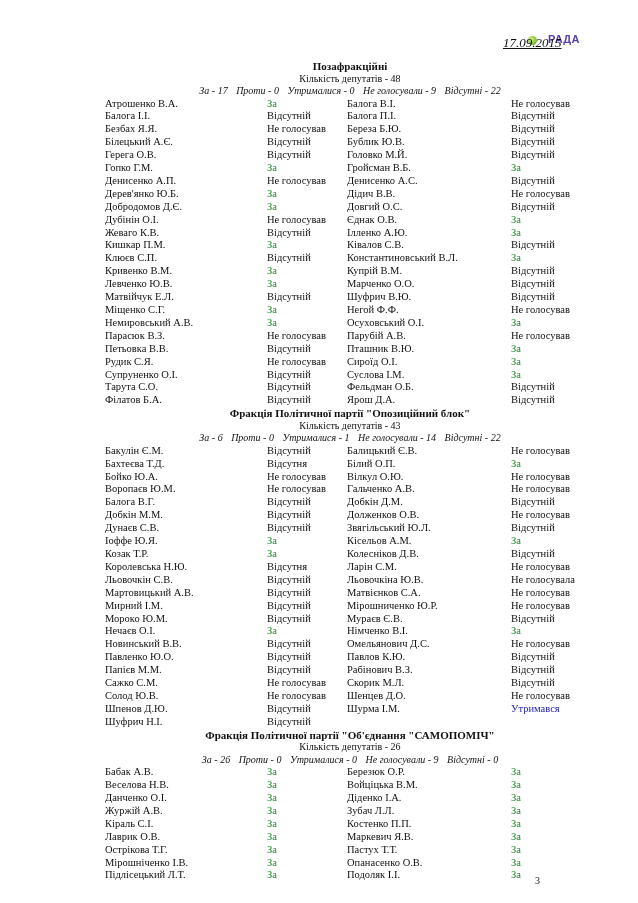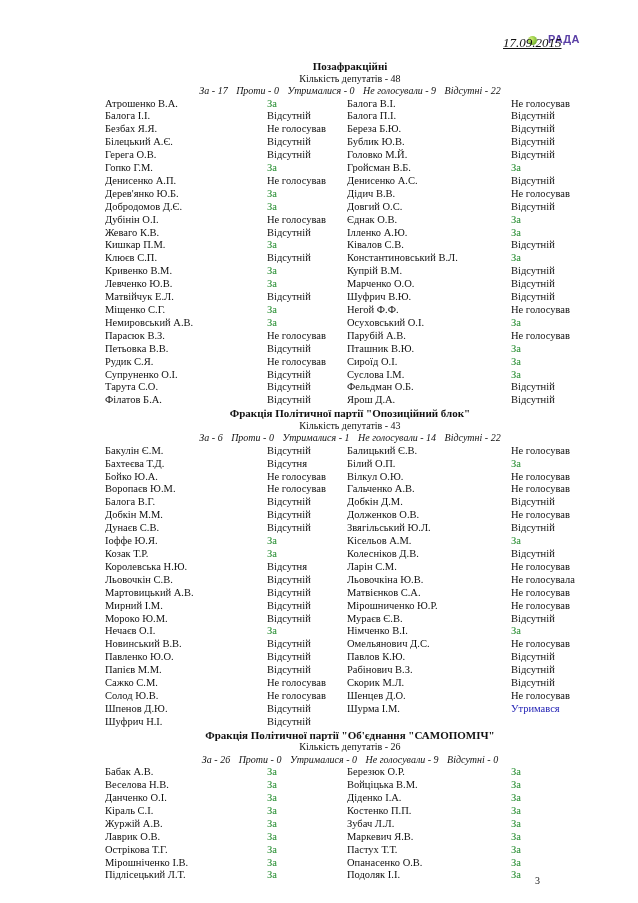--- a/index.html
+++ b/index.html
@@ -409,29 +409,29 @@
             <td>Войціцька В.М.</td>
             <td class="v-za">За</td>
           </tr>
           <tr>
             <td>Данченко О.І.</td>
             <td class="v-za">За</td>
             <td>Діденко І.А.</td>
             <td class="v-za">За</td>
           </tr>
           <tr>
+            <td>Журжій А.В.</td>
+            <td class="v-za">За</td>
+            <td>Зубач Л.Л.</td>
+            <td class="v-za">За</td>
+          </tr>
+          <tr>
             <td>Кіраль С.І.</td>
             <td class="v-za">За</td>
             <td>Костенко П.П.</td>
-            <td class="v-za">За</td>
-          </tr>
-          <tr>
-            <td>Журжій А.В.</td>
-            <td class="v-za">За</td>
-            <td>Зубач Л.Л.</td>
             <td class="v-za">За</td>
           </tr>
           <tr>
             <td>Лаврик О.В.</td>
             <td class="v-za">За</td>
             <td>Маркевич Я.В.</td>
             <td class="v-za">За</td>
           </tr>
           <tr>
             <td>Острікова Т.Г.</td>

